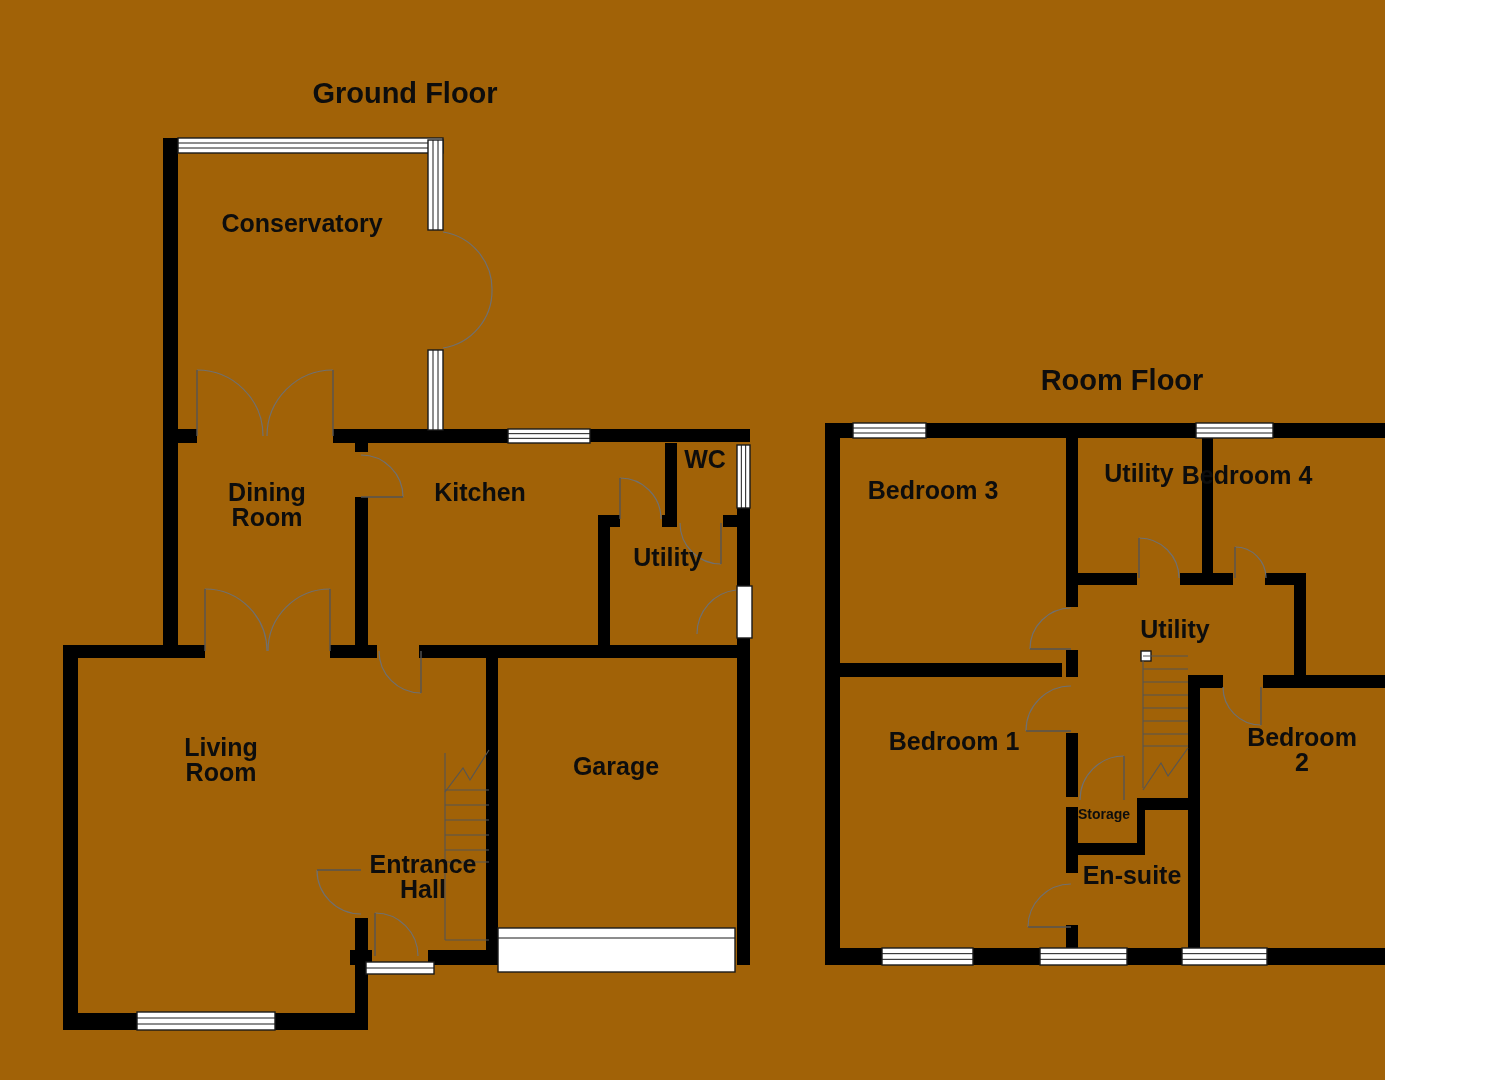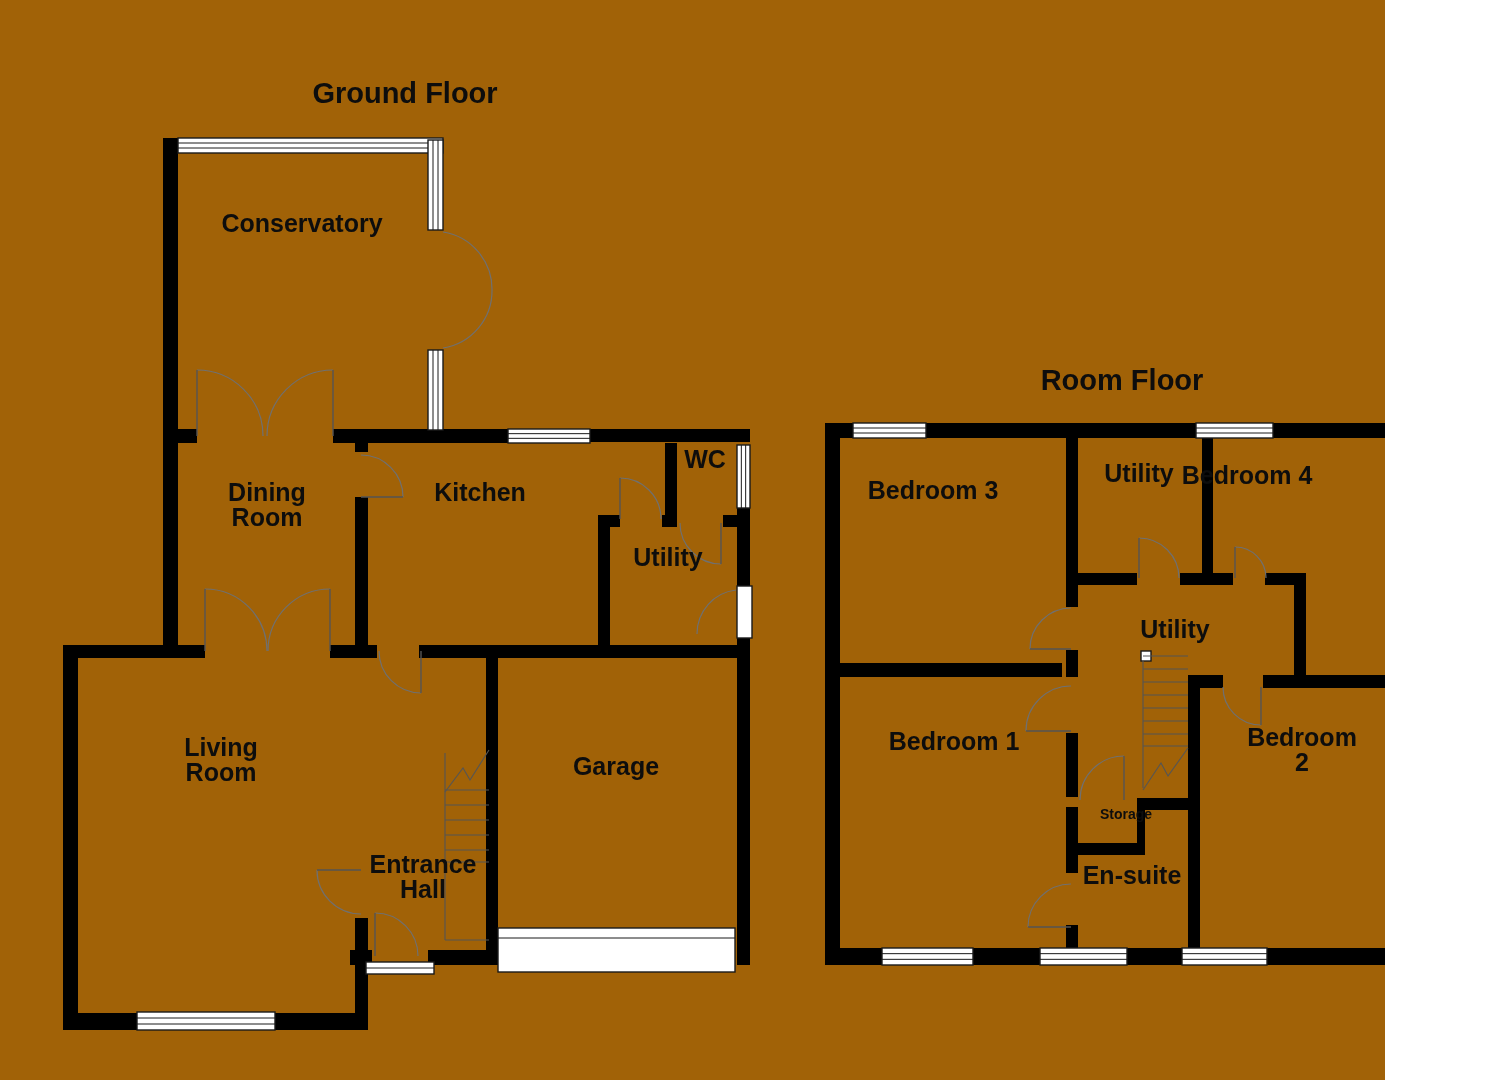--- a/index.html
+++ b/index.html
@@ -4,21 +4,21 @@
 <style>
   html,body{margin:0;padding:0;background:#ffffff;}
   .stage{position:relative;width:1385px;height:1080px;background:#a16207;overflow:hidden;
          font-family:"Liberation Sans",sans-serif;}
   .stage svg{position:absolute;left:0;top:0;}
   .lbl{position:absolute;transform:translate(-50%,-50%);
        font-family:"Liberation Sans",sans-serif;font-weight:bold;font-size:25px;
        color:#0d0d0d;white-space:pre-line;text-align:center;line-height:0.98;
        letter-spacing:0px;user-select:none;}
   .title{font-size:29px;}
-  .lbl-sm{font-size:14px;margin-left:22px;}
+  .lbl-sm{font-size:14px;}
 </style>
 </head>
 <body>
 
 <div class="stage">
   <svg id="plan" width="1485" height="1080" viewBox="0 0 1485 1080">
       <rect x="163" y="138" width="15" height="520" fill="#000000"></rect>
       <rect x="178" y="429" width="19" height="14" fill="#000000"></rect>
       <rect x="333" y="429" width="175" height="14" fill="#000000"></rect>
       <rect x="590" y="429" width="160" height="13" fill="#000000"></rect>

